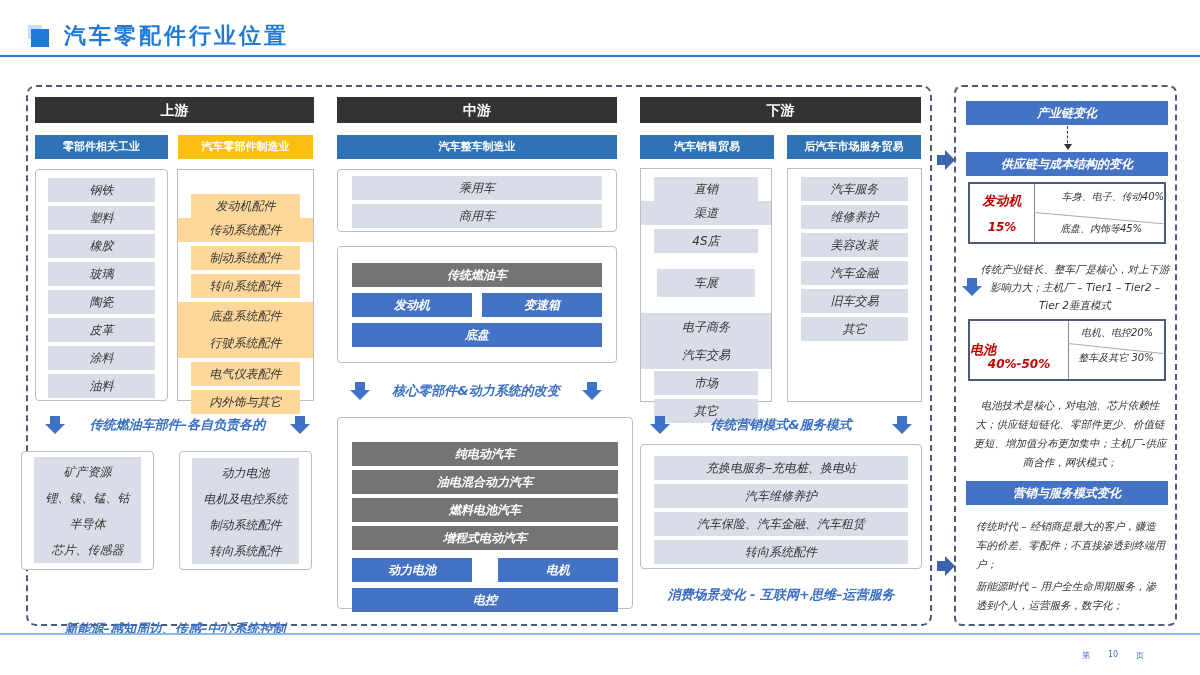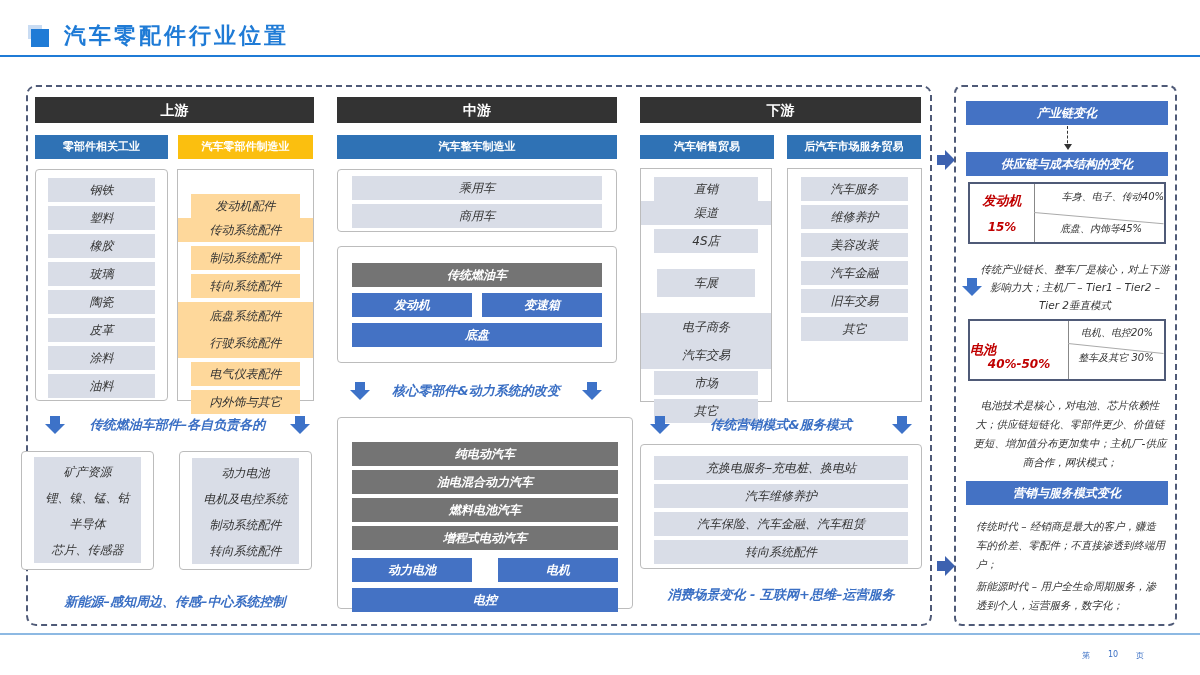--- a/index.html
+++ b/index.html
@@ -91,21 +91,21 @@
   </div>
 </div>
 <div class="abs box-round" style="left:179px;top:451px;width:133px;height:119px;padding:6px 12px">
   <div style="background:#d9dde7;height:106px;padding-top:2px">
     <div class="cell" style="background:none;margin:0;height:26px;line-height:26px">动力电池</div>
     <div class="cell" style="background:none;margin:0;height:26px;line-height:26px">电机及电控系统</div>
     <div class="cell" style="background:none;margin:0;height:26px;line-height:26px">制动系统配件</div>
     <div class="cell" style="background:none;margin:0;height:26px;line-height:26px">转向系统配件</div>
   </div>
 </div>
-<div class="abs note" style="left:35px;top:593px;width:280px">新能源–感知周边、传感–中心系统控制</div>
+<div class="abs note" style="left:35px;top:620px;width:280px">新能源–感知周边、传感–中心系统控制</div>
 
 <div class="abs hdr-dark" style="left:337px;top:97px;width:280px">中游</div>
 <div class="abs hdr-blue" style="left:337px;top:135px;width:280px">汽车整车制造业</div>
 <div class="abs box-round" style="left:337px;top:169px;width:280px;height:63px;padding:6px 14px 0">
   <div class="cell">乘用车</div>
   <div class="cell">商用车</div>
 </div>
 <div class="abs box-round" style="left:337px;top:246px;width:280px;height:117px;padding:16px 14px 8px">
   <div class="gray">传统燃油车</div>
   <div style="display:flex;justify-content:space-between;margin-top:6px">

